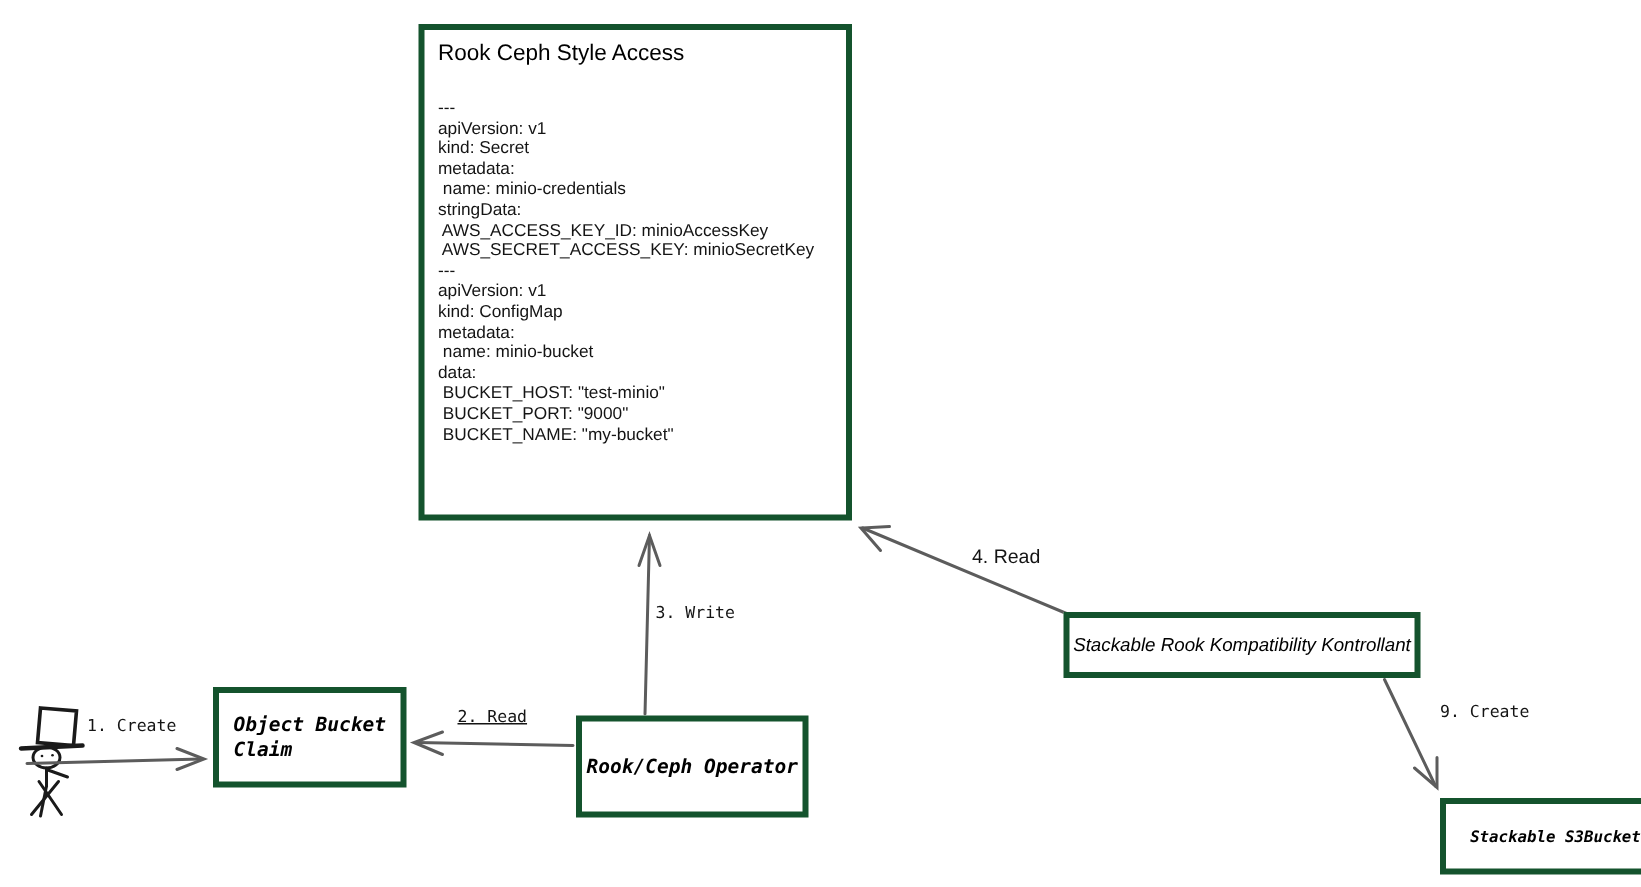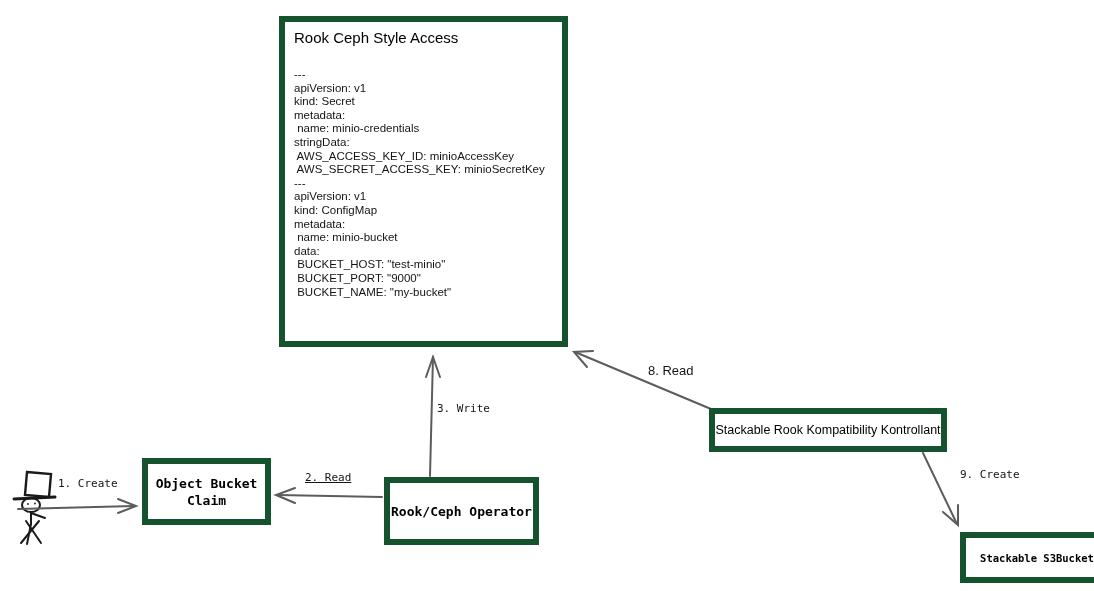--- a/index.html
+++ b/index.html
@@ -12,21 +12,21 @@
     overflow: hidden;
   }
   svg.layer {
     position: absolute;
     left: 0; top: 0;
     width: 1094px; height: 591px;
   }
   .box {
     position: absolute;
     box-sizing: border-box;
-    border: 6px solid #14532d;
+    border: 4px solid #14532d;
     background: #ffffff;
     color: #0f0f0f;
   }
   .yaml-box {
     left: 279px; top: 16px;
     width: 289px; height: 331px;
     padding: 7px 9px;
   }
   .yaml-title {
     font-size: 15px;
@@ -38,24 +38,24 @@
     font-family: "Liberation Sans", sans-serif;
     font-size: 11.5px;
     line-height: 13.6px;
     white-space: pre;
     color: #141414;
   }
   .node {
     display: flex;
     align-items: center;
     justify-content: center;
-    text-align: center;
     font-family: "DejaVu Sans Mono", "Liberation Mono", monospace;
     font-weight: 600;
     color: #000000;
+    font-style: italic;
   }
   .node-obc {
     left: 142px; top: 458px;
     width: 129px; height: 67px;
     font-size: 13px;
     line-height: 17px;
     white-space: pre-line;
   }
   .node-rco {
     left: 384px; top: 477px;
@@ -175,16 +175,16 @@
     <span>Stackable Rook Kompatibility Kontrollant</span>
   </div>
 
   <div class="box node node-ss3b">
     <span>Stackable S3Bucket</span>
   </div>
 
   <div class="edge-label lbl-mono lbl-1">1. Create</div>
   <div class="edge-label lbl-mono lbl-2">2. Read</div>
   <div class="edge-label lbl-mono lbl-3">3. Write</div>
-  <div class="edge-label lbl-sans lbl-4">8. Read</div>
+  <div class="edge-label lbl-sans lbl-4">4. Read</div>
   <div class="edge-label lbl-mono lbl-5">9. Create</div>
 
 </div>
 
 </body></html>

